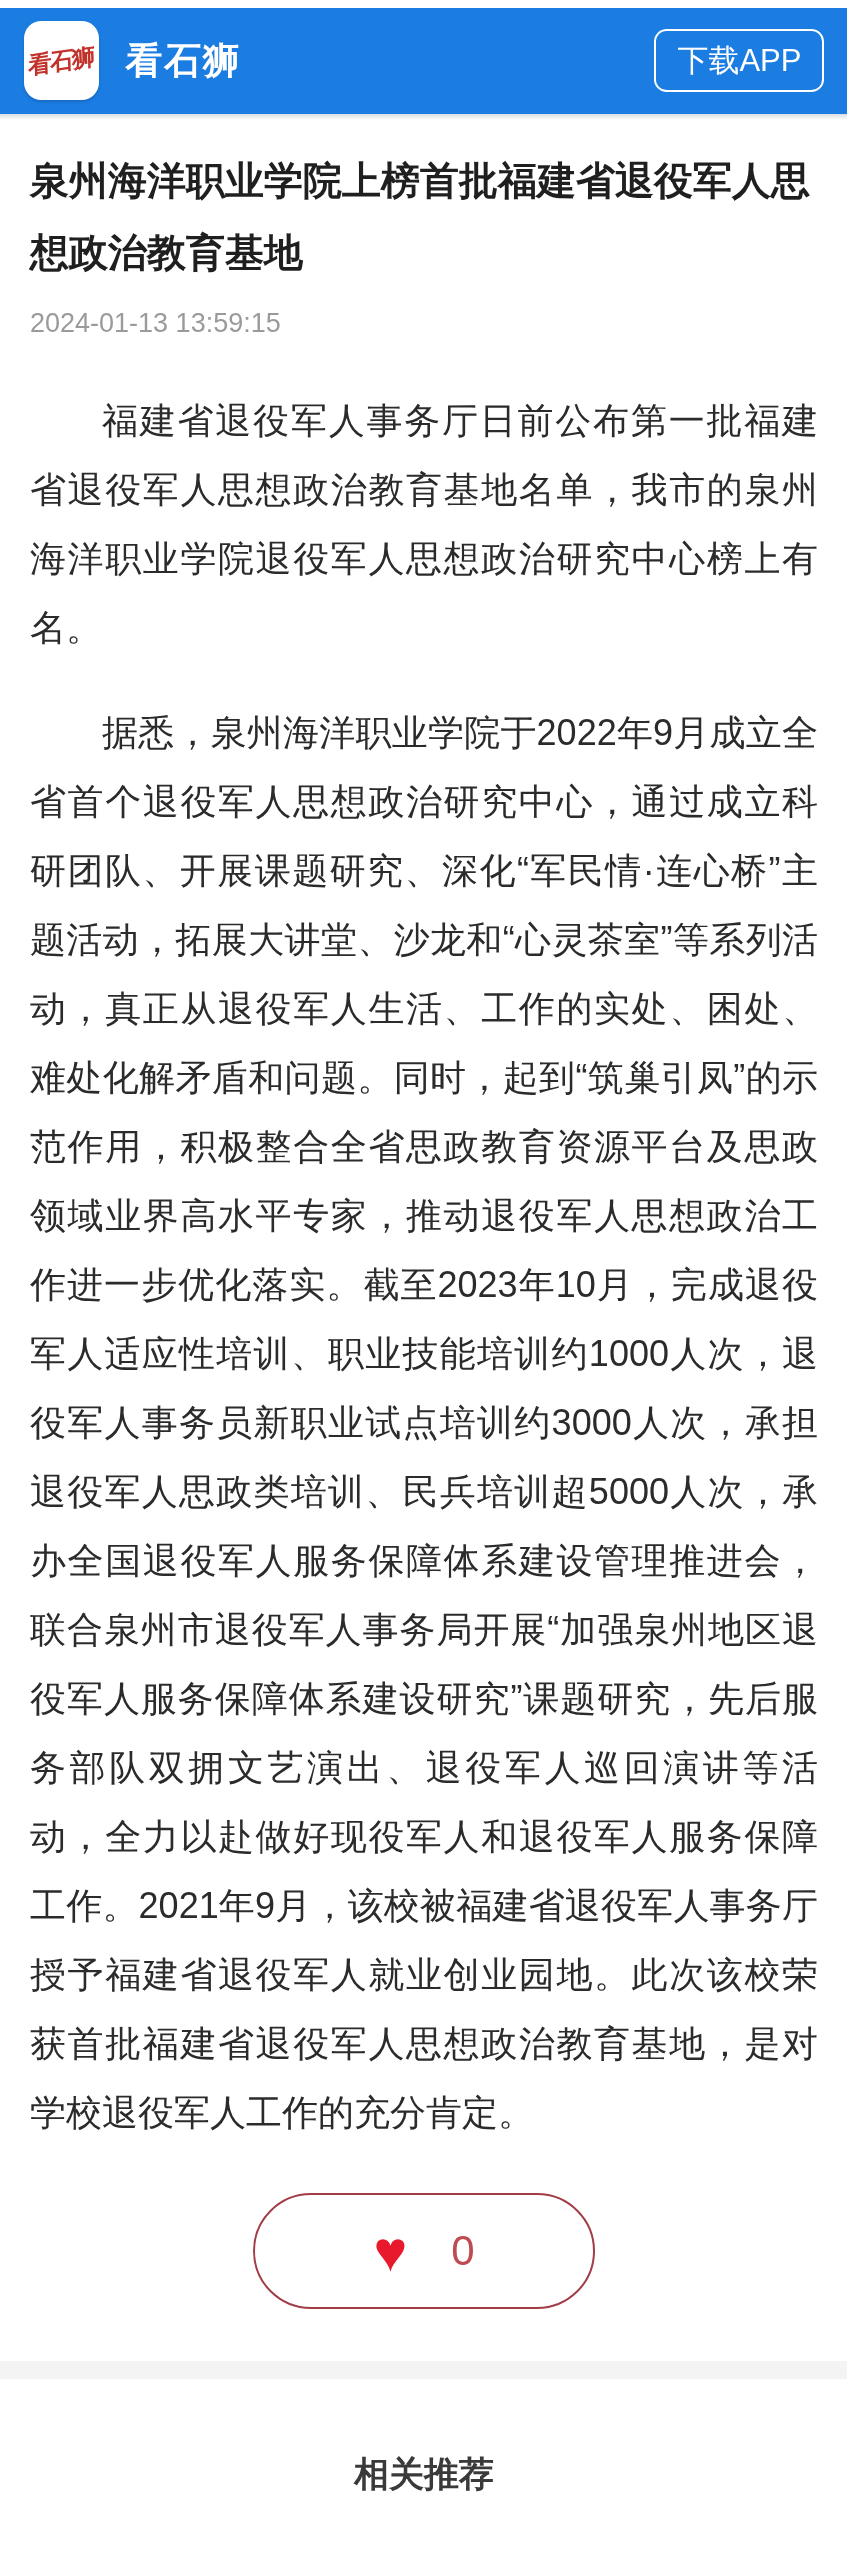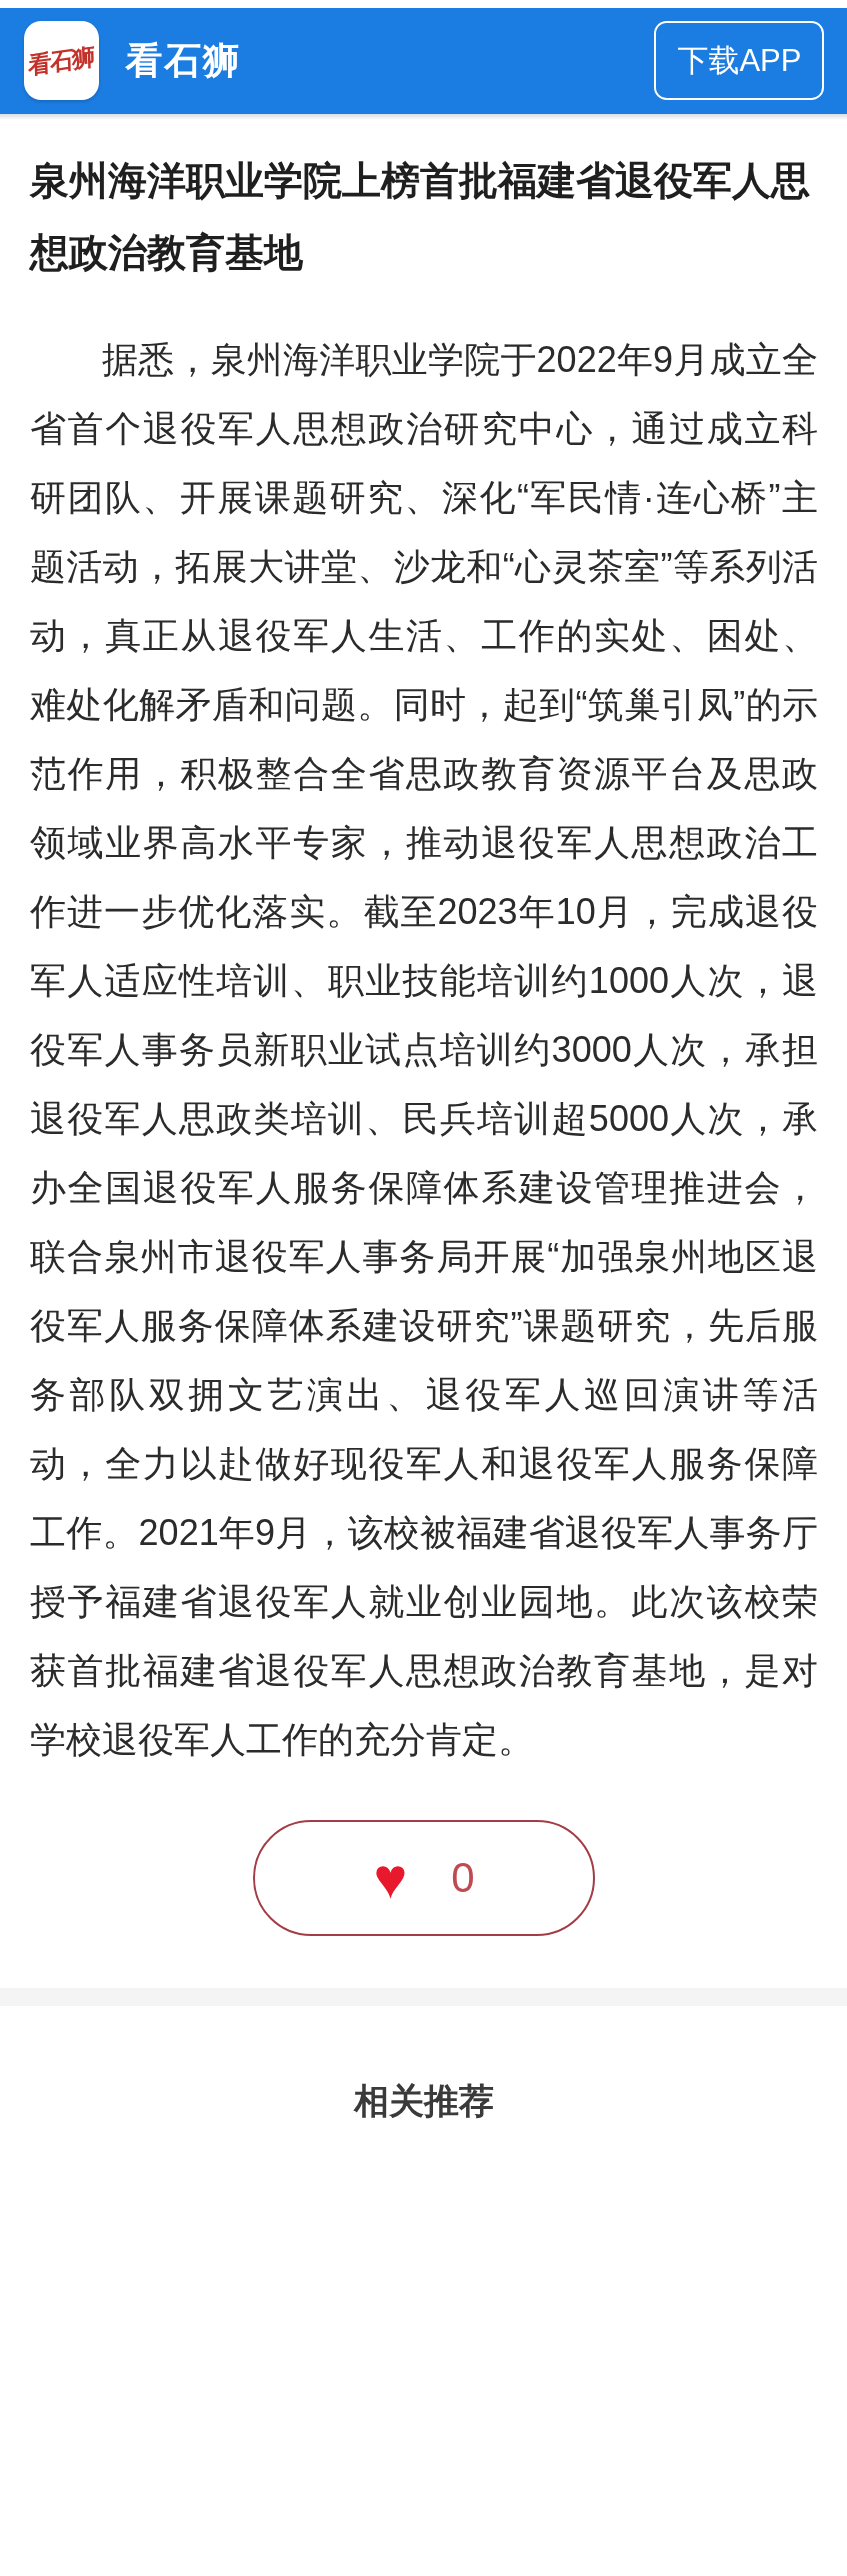--- a/index.html
+++ b/index.html
@@ -45,21 +45,21 @@
   .app-name {
     color: #ffffff;
     font-size: 37px;
     font-weight: bold;
     margin-left: 27px;
     letter-spacing: 1.6px;
   }
   .download {
     margin-left: auto;
     width: 170px;
-    height: 79px;
+    height: 63px;
     background: transparent;
     color: #ffffff;
     font-size: 31px;
     font-family: inherit;
     border: 2.4px solid #ffffff;
     border-radius: 12.6px;
     line-height: 58px;
     text-align: center;
     cursor: pointer;
     padding: 0;
@@ -149,21 +149,23 @@
       <span>看石狮</span>
     </div>
     <div class="app-name">看石狮</div>
     <button class="download">下载APP</button>
   </header>
   <div class="appbar-shadow"></div>
 
   <main class="article">
     <h1>泉州海洋职业学院上榜首批福建省退役军人思想政治教育基地</h1>
 
+    <div class="date">2024-01-13 13:59:15</div>
 
+    <p class="first">福建省退役军人事务厅日前公布第一批福建省退役军人思想政治教育基地名单，我市的泉州海洋职业学院退役军人思想政治研究中心榜上有名。</p>
 
     <p>据悉，泉州海洋职业学院于2022年9月成立全省首个退役军人思想政治研究中心，通过成立科研团队、开展课题研究、深化“军民情·连心桥”主题活动，拓展大讲堂、沙龙和“心灵茶室”等系列活动，真正从退役军人生活、工作的实处、困处、难处化解矛盾和问题。同时，起到“筑巢引凤”的示范作用，积极整合全省思政教育资源平台及思政领域业界高水平专家，推动退役军人思想政治工作进一步优化落实。截至2023年10月，完成退役军人适应性培训、职业技能培训约1000人次，退役军人事务员新职业试点培训约3000人次，承担退役军人思政类培训、民兵培训超5000人次，承办全国退役军人服务保障体系建设管理推进会，联合泉州市退役军人事务局开展“加强泉州地区退役军人服务保障体系建设研究”课题研究，先后服务部队双拥文艺演出、退役军人巡回演讲等活动，全力以赴做好现役军人和退役军人服务保障工作。2021年9月，该校被福建省退役军人事务厅授予福建省退役军人就业创业园地。此次该校荣获首批福建省退役军人思想政治教育基地，是对学校退役军人工作的充分肯定。</p>
 
 
     <div class="like-row">
       <button class="like-btn">
         <span class="heart">♥</span>
         <span class="count">0</span>
       </button>
     </div>

